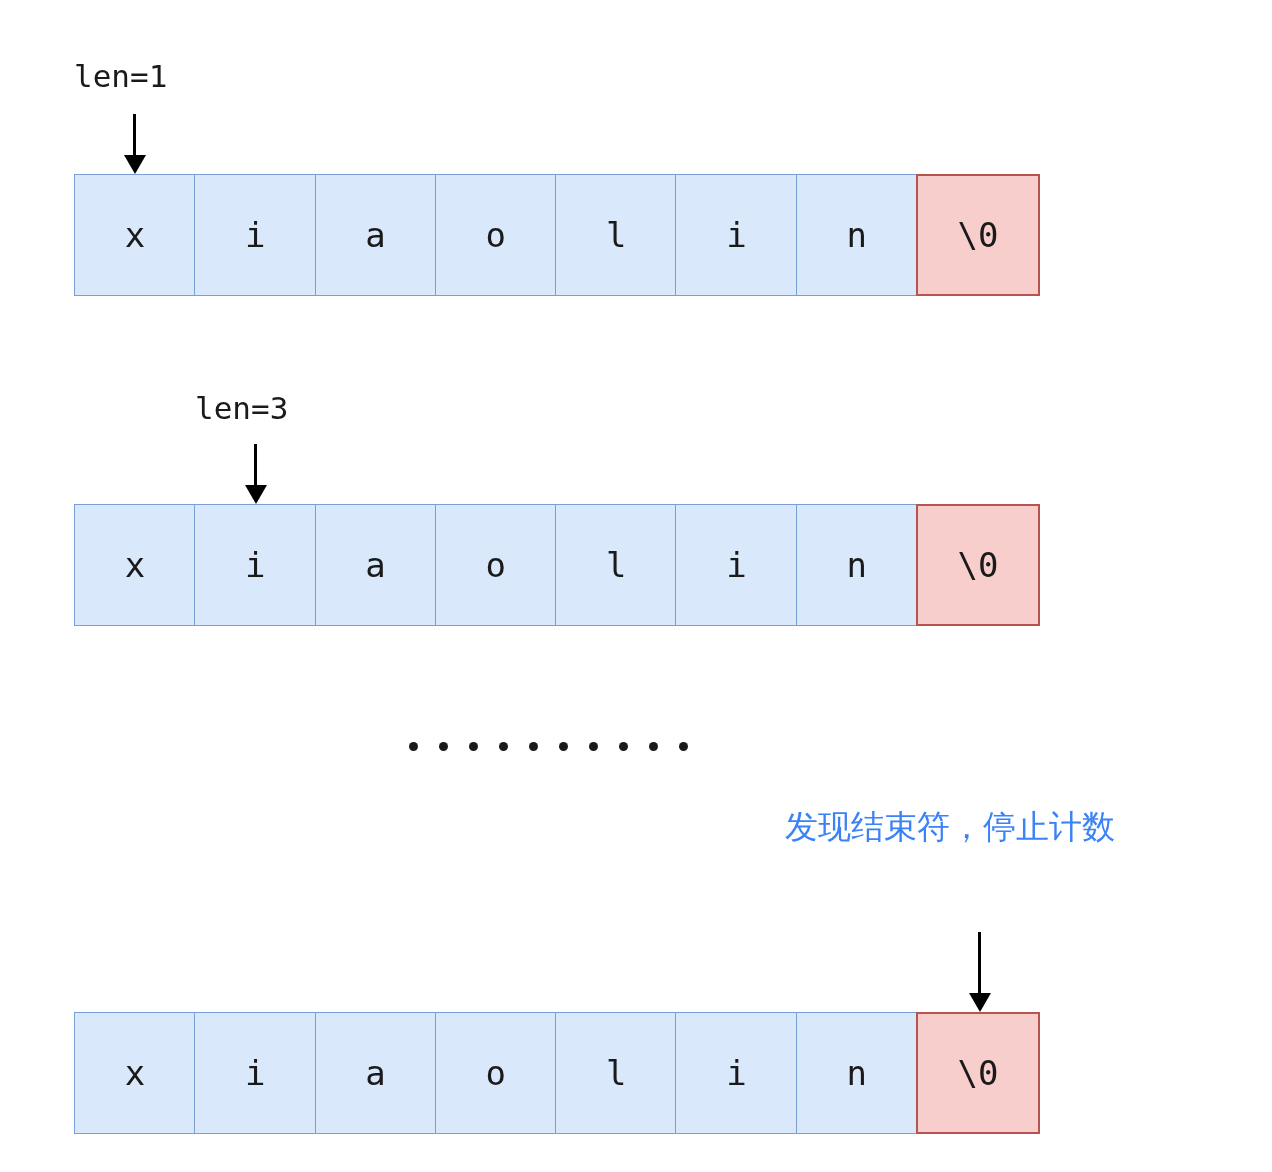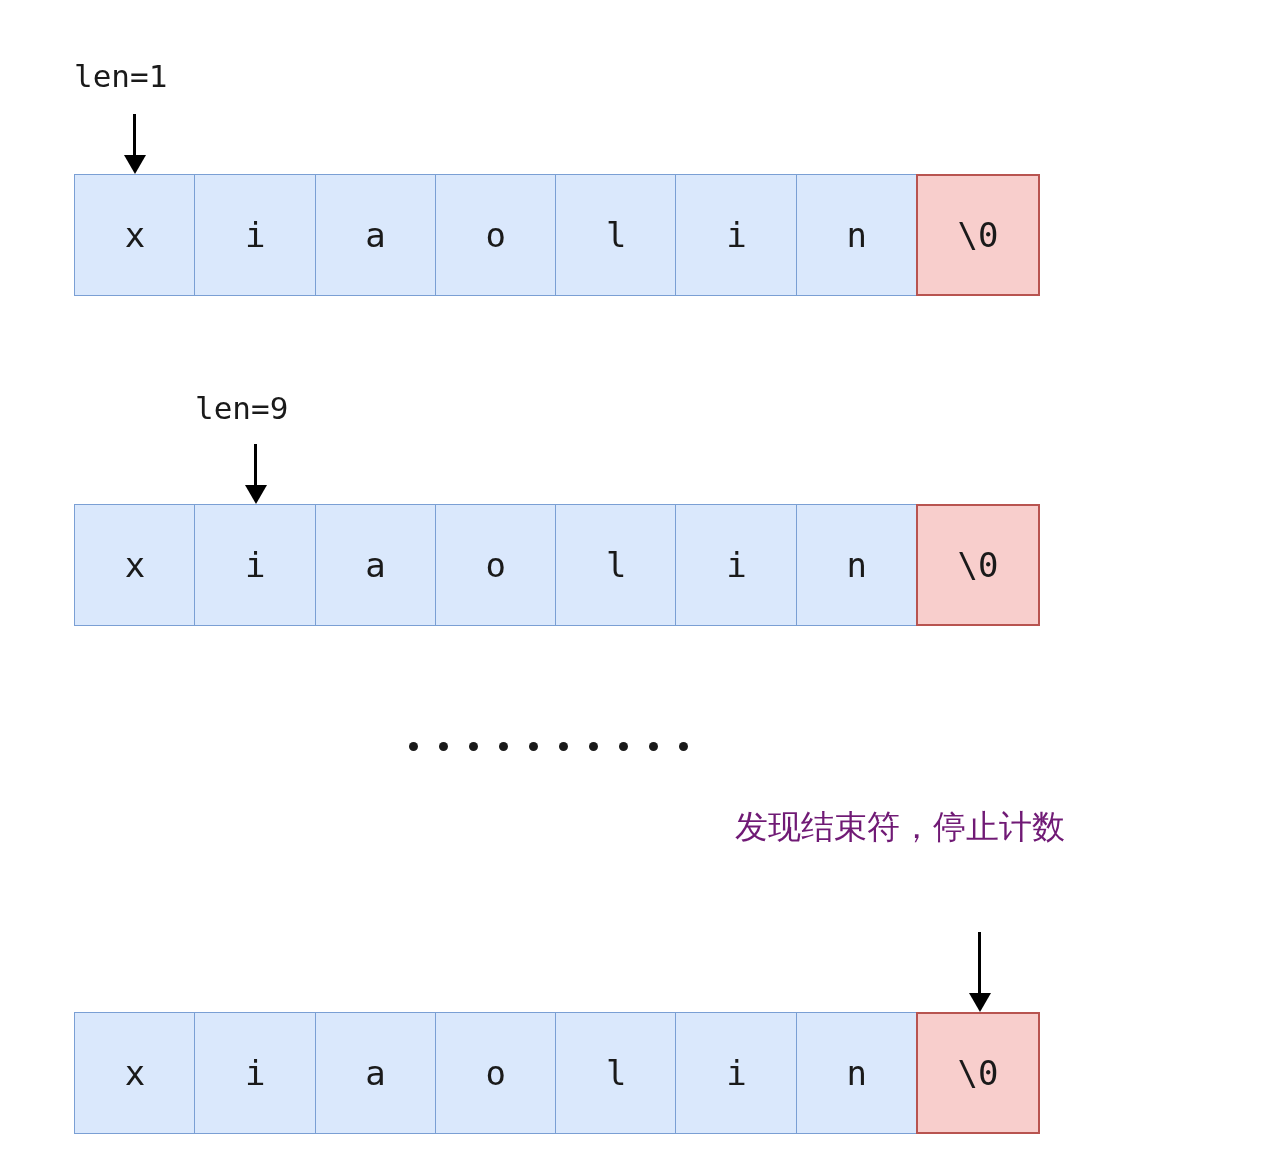--- a/index.html
+++ b/index.html
@@ -98,23 +98,24 @@
     height: 9px;
     border-radius: 50%;
     background: #1a1a1a;
     margin-right: 21px;
   }
   .dots .dot:last-child { margin-right: 0; }
 
   
   .annotation {
     position: absolute;
+    text-align: center;
     font-family: "DejaVu Sans", "Liberation Sans", sans-serif;
     font-size: 33px;
-    color: #701a75;
+    color: #3b82f6;
     line-height: 1.42;
     white-space: nowrap;
   }
   .annotation .num {
     font-family: "DejaVu Sans Mono", "Liberation Mono", monospace;
     font-size: 28px;
   }
 </style>
 </head>
 <body>
@@ -132,21 +133,21 @@
     <div class="cell data">x</div>
     <div class="cell data">i</div>
     <div class="cell data">a</div>
     <div class="cell data">o</div>
     <div class="cell data">l</div>
     <div class="cell data">i</div>
     <div class="cell data">n</div>
     <div class="cell term">\0</div>
   </div>
 
-  <div class="mono-label" style="left:195px; top:376px;">len=9</div>
+  <div class="mono-label" style="left:195px; top:376px;">len=3</div>
 
   <div class="arrow" style="left:195px; top:430px; width:121px; height:60px;">
     <div class="shaft" style="height:42px;"></div>
     <div class="head"></div>
   </div>
 
   <div class="str-row" style="top:490px;">
     <div class="cell data">x</div>
     <div class="cell data">i</div>
     <div class="cell data">a</div>

